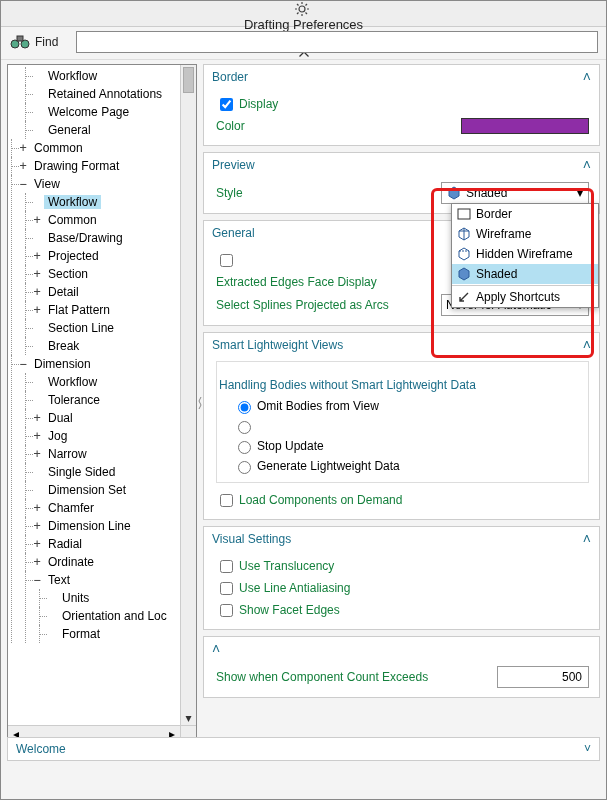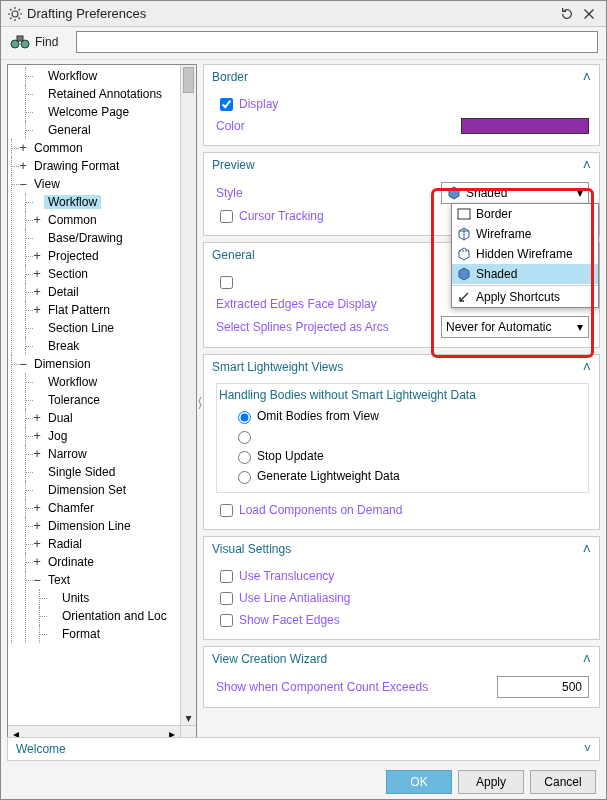--- a/index.html
+++ b/index.html
@@ -1,18 +1,18 @@
 <!DOCTYPE html>
 <html><head>
 <meta charset="utf-8">
 <style>
   * { box-sizing: border-box; font-family: "Segoe UI", Tahoma, sans-serif; font-size: 12px; }
   body { margin: 0; background: #000; }
   .window { width: 607px; height: 800px; background: #f4f4f4; border: 1px solid #888; position: relative; }
-  .titlebar { background: #eee; border-bottom: 1px solid #ccc; height: 26px; display: flex; align-items: center; padding: 0 6px; }
+  .titlebar { background: #eee; border-bottom: 1px solid #ccc; height: 26px; display: flex; align-items: center; padding: 0 6px; flex-direction: column; }
   .title-icon { width: 16px; height: 16px; margin-right: 4px; }
   .title-text { flex: 1; font-size: 13px; color: #222; }
   .title-btn { width: 22px; height: 20px; display: flex; align-items: center; justify-content: center; color: #333; }
   .findbar { display: flex; align-items: center; padding: 4px 8px 6px 8px; border-bottom: 1px solid #ddd; }
   .find-icon { width: 22px; height: 18px; margin-right: 4px; }
   .find-label { margin-right: 18px; color: #222; }
   .find-input { flex: 1; height: 22px; border: 1px solid #888; padding: 0 4px; background:#fff; }
 
   .body { display: flex; height: 686px; }
 
@@ -38,32 +38,32 @@
   .grip { width: 6px; display:flex; align-items:center; justify-content:center; margin:4px 0; cursor: col-resize; }
   .grip svg { color:#777; }
 
   .panel { flex: 1; margin: 4px 6px 4px 0; overflow-y:auto; overflow-x:hidden; position:relative; }
   .section { border: 1px solid #ccc; background: #fff; margin-bottom: 6px; }
   .sec-head { display:flex; align-items:center; padding: 4px 8px; color:#1b6d88; font-weight: normal; cursor:pointer; }
   .sec-head .hdr { flex:1; }
   .sec-head .chev { color:#1b6d88; font-size:14px; }
   .sec-body { padding: 4px 10px 8px 12px; }
   .frow { display:flex; align-items:center; min-height: 22px; padding: 1px 0; }
-  .frow .flabel { flex:1; color:#8b5cf6; }
+  .frow .flabel { flex:1; color:#15803d; }
   .swatch { width:128px; height:16px; border:1px solid #333; }
   .swatch.purple { background:#8e2da6; }
   .swatch.blue { background:#0016d6; }
   .chk { margin-right:6px; width:13px;height:13px; }
 
   .combo { position: relative; width: 148px; height: 22px; border:1px solid #999; background:#fff; display:flex; align-items:center; padding:0 16px 0 4px; }
   .combo .cico { width:16px; height:16px; margin-right:4px; flex:none; }
   .combo .carr { position:absolute; right:0; top:0; bottom:0; width:16px; display:flex; align-items:center; justify-content:center; }
   .numbox { width:92px; height:22px; border:1px solid #999; text-align:right; padding:0 6px; background:#fff; }
 
-  .sub-head { color:#1b6d88; margin: 0 0 4px -4px; }
+  .sub-head { color:#1b6d88; margin: 12px 0 4px -4px; }
   .radio-row { display:flex; align-items:center; height:20px; padding-left:10px; }
   .radio-row input { margin-right:6px; }
 
   .dropdown-pop { position:absolute; width:148px; background:#fff; border:1px solid #888; box-shadow:0 2px 6px rgba(0,0,0,.3); z-index:10; }
   .dropdown-pop .opt { display:flex; align-items:center; height:20px; padding:0 4px; }
   .dropdown-pop .opt .cico { width:16px; height:16px; margin-right:4px; }
   .dropdown-pop .opt.sel { background:#b3e0f2; }
   .dropdown-pop .sep { border-top:1px solid #ccc; margin:1px 0; }
 
   .highlight-box { position:absolute; border:3px solid #e41b1b; border-radius:6px; pointer-events:none; z-index:20; }
@@ -377,24 +377,20 @@
             <div class="combo">
               <span class="cico">
                 <svg viewBox="0 0 16 16" width="16" height="16">
                     <polygon points="3,5 8,2 13,5 13,11 8,14 3,11" fill="#5a8cc9" stroke="#2a5a99"></polygon>
                   </svg>
               </span>
               <span>Shaded</span>
               <span class="carr">▾</span>
             </div>
           </div>
-          <div class="frow">
-            <input type="checkbox" class="chk" style="">
-            <span class="flabel">Cursor Tracking</span>
-          </div>
 
           <div class="dropdown-pop" style="right:0; top:26px;">
             <div class="opt">
               <span class="cico"><svg viewBox="0 0 16 16" width="16" height="16">
                     <rect x="2" y="3" width="12" height="10" fill="none" stroke="#333"></rect>
                   </svg></span>
               <span>Border</span>
             </div>
             <div class="opt">
               <span class="cico"><svg viewBox="0 0 16 16" width="16" height="16">
@@ -497,46 +493,34 @@
             </div>
           <div class="frow">
               <input type="checkbox" class="chk" style="">
               <span class="flabel">Show Facet Edges</span>
             </div>
         </div>
       </div>
 
       <div class="section">
         <div class="sec-head">
-          <span class="hdr">View Creation Wizard</span>
           <span class="chev">˄</span>
         </div>
         <div class="sec-body">
           <div class="frow">
             <span class="flabel">Show when Component Count Exceeds</span>
             <input class="numbox" type="text" value="500" style="">
           </div>
         </div>
       </div>
 
       <div class="highlight-box" style="left:228px; top:124px; width:163px; height:170px;"></div>
 
     </div>
   </div>
 
   <div class="inheritbar">
     <span class="hdr">Welcome</span>
     <span>˅</span>
   </div>
 
-  <div class="footer">
-    <div class="btn primary">
-        <span>OK</span>
-      </div>
-    <div class="btn">
-        <span>Apply</span>
-      </div>
-    <div class="btn">
-        <span>Cancel</span>
-      </div>
-  </div>
 
 </div>
 
 </body></html>

